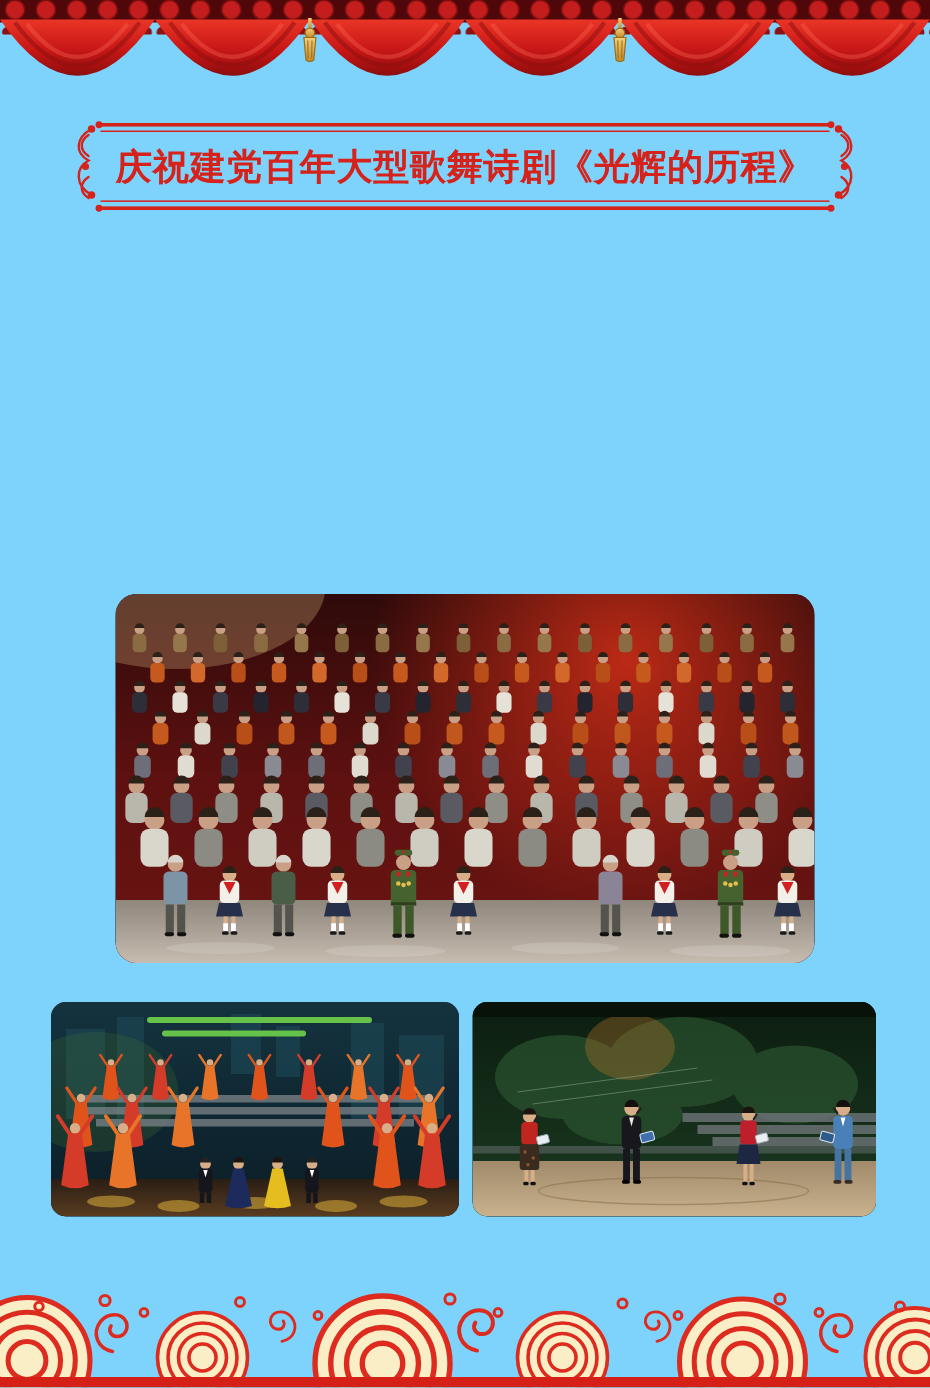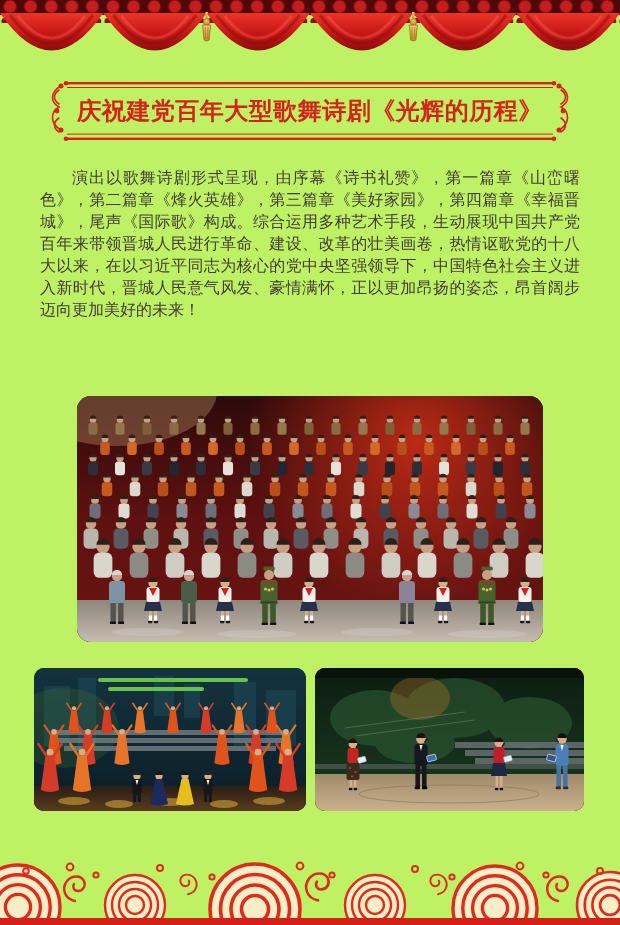--- a/index.html
+++ b/index.html
@@ -1,17 +1,17 @@
 <!DOCTYPE html>
 <html><head>
 <meta charset="utf-8">
 <style>
   html,body{margin:0;padding:0;}
   body{background:#9a9a9a;font-family:"Liberation Sans","DejaVu Sans",sans-serif;}
-  .page{position:relative;width:620px;height:925px;margin:0 auto;background:#bef264;overflow:hidden;}
+  .page{position:relative;width:620px;height:925px;margin:0 auto;background:#7dd3fc;overflow:hidden;}
 
   
   .curtain{position:absolute;left:0;top:0;width:620px;height:56px;}
 
   
   .banner{position:absolute;left:45px;top:80px;width:530px;height:62px;}
   .banner svg{position:absolute;left:0;top:0;}
   .banner .title{
     position:absolute;inset:0;display:flex;align-items:center;justify-content:center;
     color:#d5231c;font-family:"DejaVu Serif","Liberation Serif",serif;
@@ -109,21 +109,20 @@
         <path d="M14,38 C8,42 8,48 14,52"></path>
         <circle cx="16" cy="6" r="1.7" fill="#d5231c"></circle>
         <circle cx="16" cy="50" r="1.7" fill="#d5231c"></circle>
         <circle cx="12" cy="31" r="2.4" fill="#d5231c" stroke="none"></circle>
       </g>
     </svg>
     <div class="title">庆祝建党百年大型歌舞诗剧《光辉的历程》</div>
   </div>
 
   <div class="content">
-    <p>演出以歌舞诗剧形式呈现，由序幕《诗书礼赞》，第一篇章《山峦曙色》，第二篇章《烽火英雄》，第三篇章《美好家园》，第四篇章《幸福晋城》，尾声《国际歌》构成。综合运用多种艺术手段，生动展现中国共产党百年来带领晋城人民进行革命、建设、改革的壮美画卷，热情讴歌党的十八大以来，在以习近平同志为核心的党中央坚强领导下，中国特色社会主义进入新时代，晋城人民意气风发、豪情满怀，正以更加昂扬的姿态，昂首阔步迈向更加美好的未来！</p>
   </div>
 
   <div class="photo photo-main" role="img" aria-label="舞台大合影：合唱团、老战士与少先队员同台演出">
     <svg width="466" height="246" viewBox="0 0 466 246">
       <defs>
         <linearGradient id="mBg" x1="0" y1="0" x2="0" y2="1">
           <stop offset="0" stop-color="#2e0a0a"></stop>
           <stop offset="0.5" stop-color="#5e1110"></stop>
           <stop offset="1" stop-color="#6b1512"></stop>
         </linearGradient>

